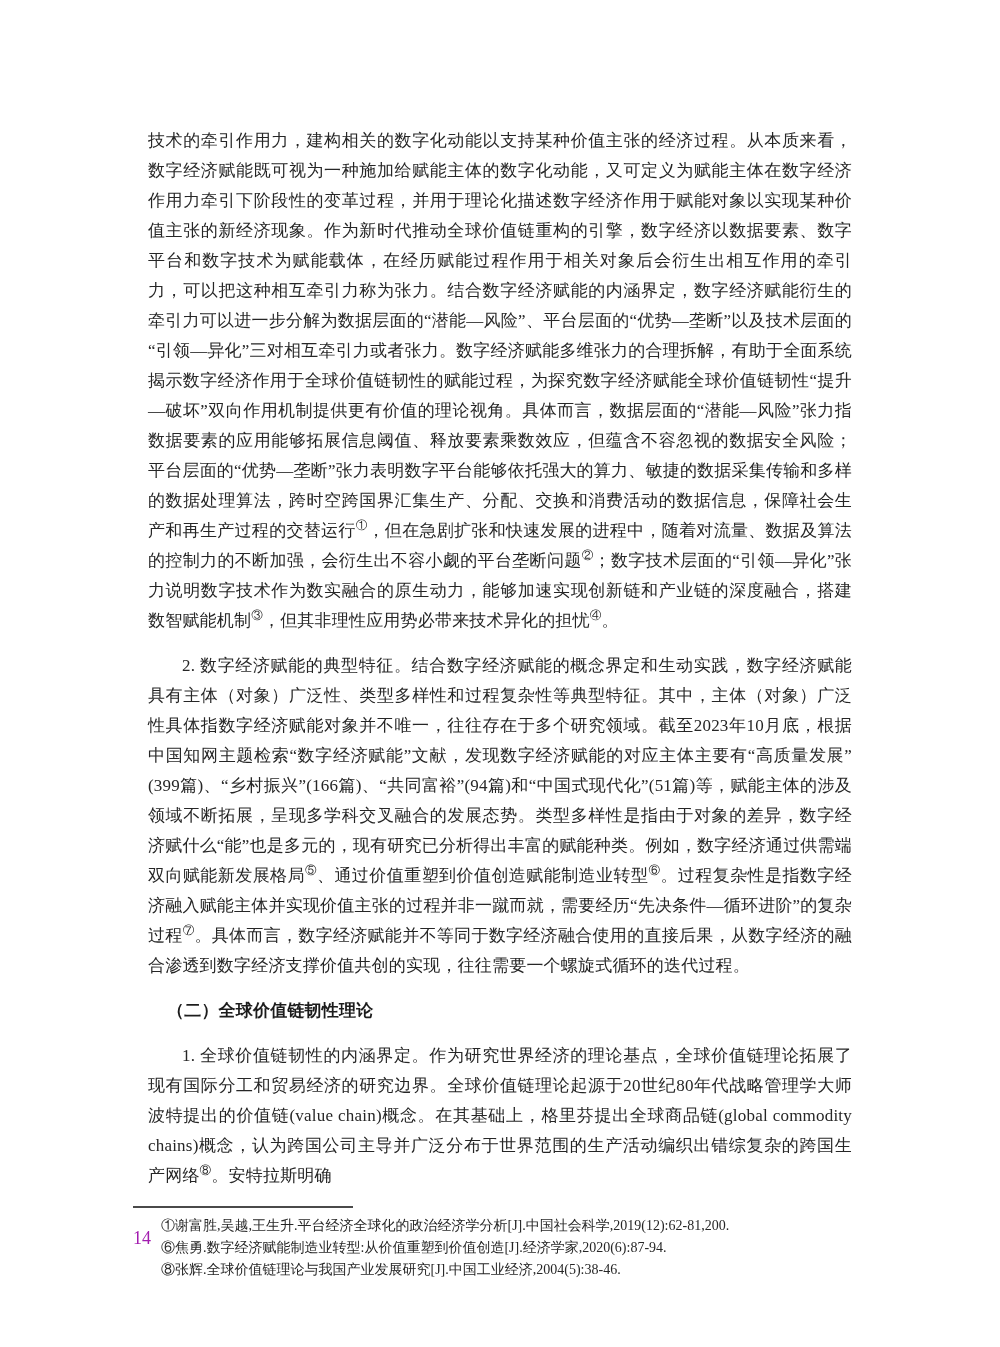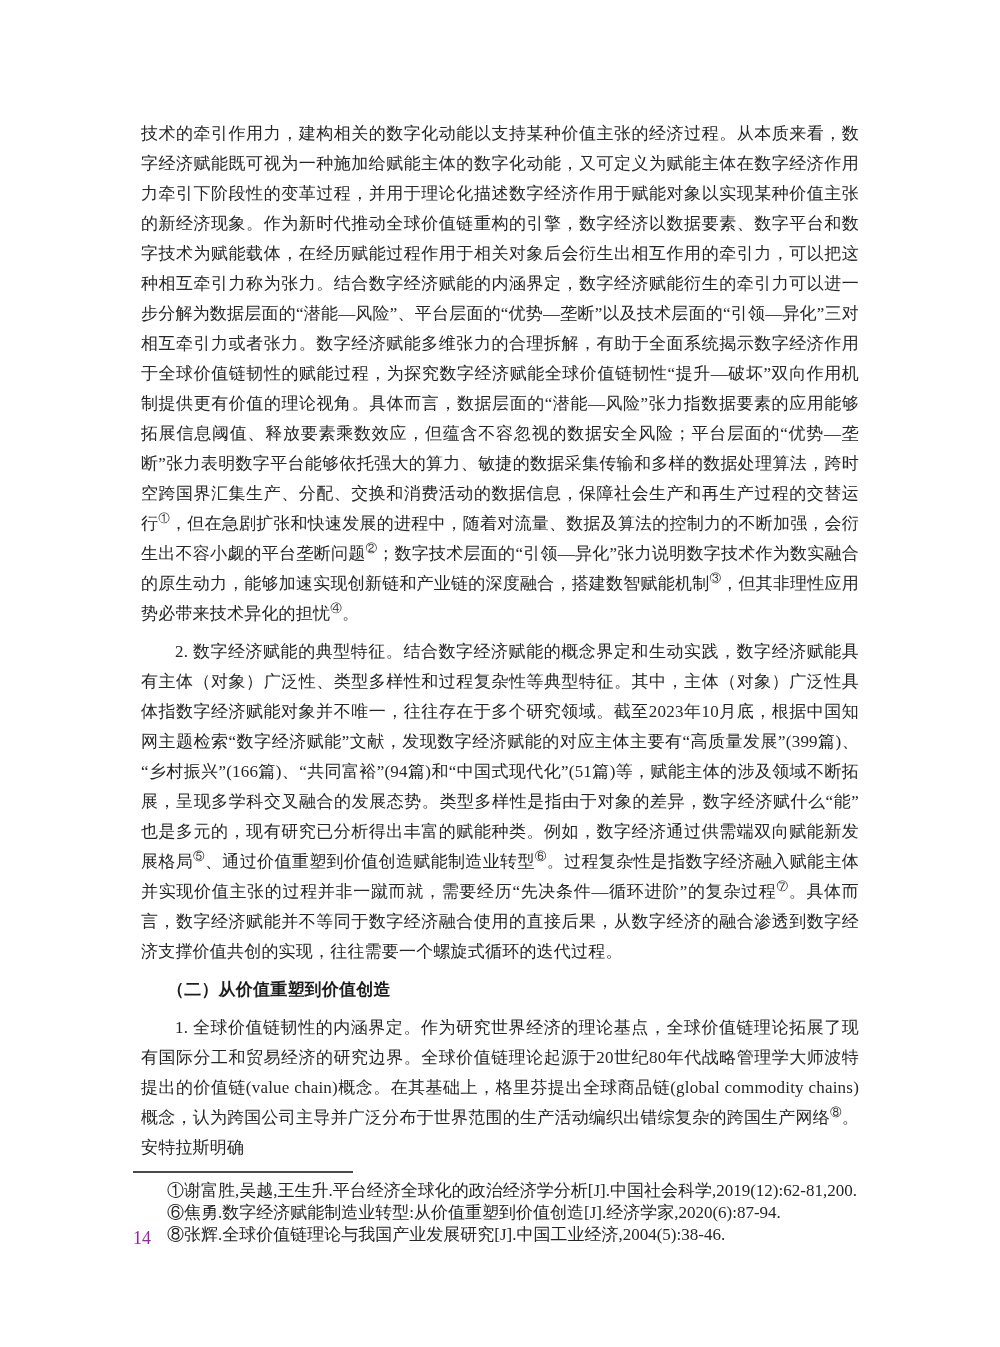--- a/index.html
+++ b/index.html
@@ -10,21 +10,21 @@
     background: #ffffff;
     overflow: hidden;
   }
   .content {
     position: absolute;
     left: 133px;
     top: 111px;
     width: 734px;
   }
   .para {
-    margin: 8px;
+    margin: 15px;
     font-family: "Liberation Serif", "DejaVu Serif", serif;
     font-size: 17px;
     line-height: 30px;
     color: #262626;
     text-align: justify;
     text-indent: 2em;
     letter-spacing: 0.2px;
   }
   .para.no-indent { text-indent: 0; }
   .para sup {
@@ -45,21 +45,21 @@
   .footnotes { margin-top: 4px; }
   .fn-divider {
     width: 220px;
     height: 0;
     border-top: 2px solid #4a4a4a;
     margin: 0 0 7px 0;
   }
   .fn {
     margin: 0;
     font-family: "Liberation Serif", "DejaVu Serif", serif;
-    font-size: 17px;
+    font-size: 14px;
     line-height: 21.8px;
     color: #262626;
     text-align: justify;
     text-indent: 2em;
   }
   .page-number {
     position: absolute;
     left: 133px;
     top: 1228px;
     font-family: "Liberation Serif", "DejaVu Serif", serif;
@@ -67,21 +67,21 @@
     color: #a21caf;
   }
 </style>
 </head>
 <body>
 
 <div class="page">
   <main class="content">
     <p class="para no-indent">技术的牵引作用力，建构相关的数字化动能以支持某种价值主张的经济过程。从本质来看，数字经济赋能既可视为一种施加给赋能主体的数字化动能，又可定义为赋能主体在数字经济作用力牵引下阶段性的变革过程，并用于理论化描述数字经济作用于赋能对象以实现某种价值主张的新经济现象。作为新时代推动全球价值链重构的引擎，数字经济以数据要素、数字平台和数字技术为赋能载体，在经历赋能过程作用于相关对象后会衍生出相互作用的牵引力，可以把这种相互牵引力称为张力。结合数字经济赋能的内涵界定，数字经济赋能衍生的牵引力可以进一步分解为数据层面的“潜能—风险”、平台层面的“优势—垄断”以及技术层面的“引领—异化”三对相互牵引力或者张力。数字经济赋能多维张力的合理拆解，有助于全面系统揭示数字经济作用于全球价值链韧性的赋能过程，为探究数字经济赋能全球价值链韧性“提升—破坏”双向作用机制提供更有价值的理论视角。具体而言，数据层面的“潜能—风险”张力指数据要素的应用能够拓展信息阈值、释放要素乘数效应，但蕴含不容忽视的数据安全风险；平台层面的“优势—垄断”张力表明数字平台能够依托强大的算力、敏捷的数据采集传输和多样的数据处理算法，跨时空跨国界汇集生产、分配、交换和消费活动的数据信息，保障社会生产和再生产过程的交替运行<sup>①</sup>，但在急剧扩张和快速发展的进程中，随着对流量、数据及算法的控制力的不断加强，会衍生出不容小觑的平台垄断问题<sup>②</sup>；数字技术层面的“引领—异化”张力说明数字技术作为数实融合的原生动力，能够加速实现创新链和产业链的深度融合，搭建数智赋能机制<sup>③</sup>，但其非理性应用势必带来技术异化的担忧<sup>④</sup>。</p>
     <p class="para">2. 数字经济赋能的典型特征。结合数字经济赋能的概念界定和生动实践，数字经济赋能具有主体（对象）广泛性、类型多样性和过程复杂性等典型特征。其中，主体（对象）广泛性具体指数字经济赋能对象并不唯一，往往存在于多个研究领域。截至2023年10月底，根据中国知网主题检索“数字经济赋能”文献，发现数字经济赋能的对应主体主要有“高质量发展”(399篇)、“乡村振兴”(166篇)、“共同富裕”(94篇)和“中国式现代化”(51篇)等，赋能主体的涉及领域不断拓展，呈现多学科交叉融合的发展态势。类型多样性是指由于对象的差异，数字经济赋什么“能”也是多元的，现有研究已分析得出丰富的赋能种类。例如，数字经济通过供需端双向赋能新发展格局<sup>⑤</sup>、通过价值重塑到价值创造赋能制造业转型<sup>⑥</sup>。过程复杂性是指数字经济融入赋能主体并实现价值主张的过程并非一蹴而就，需要经历“先决条件—循环进阶”的复杂过程<sup>⑦</sup>。具体而言，数字经济赋能并不等同于数字经济融合使用的直接后果，从数字经济的融合渗透到数字经济支撑价值共创的实现，往往需要一个螺旋式循环的迭代过程。</p>
-    <h3 class="heading">（二）从价值重塑到价值创造</h3>
+    <h3 class="heading">（二）全球价值链韧性理论</h3>
     <p class="para">1. 全球价值链韧性的内涵界定。作为研究世界经济的理论基点，全球价值链理论拓展了现有国际分工和贸易经济的研究边界。全球价值链理论起源于20世纪80年代战略管理学大师波特提出的价值链(value chain)概念。在其基础上，格里芬提出全球商品链(global commodity chains)概念，认为跨国公司主导并广泛分布于世界范围的生产活动编织出错综复杂的跨国生产网络<sup>⑧</sup>。安特拉斯明确</p>
 
     <div class="footnotes">
       <div class="fn-divider"></div>
       <p class="fn">①谢富胜,吴越,王生升.平台经济全球化的政治经济学分析[J].中国社会科学,2019(12):62-81,200.</p>
       <p class="fn">⑥焦勇.数字经济赋能制造业转型:从价值重塑到价值创造[J].经济学家,2020(6):87-94.</p>
       <p class="fn">⑧张辉.全球价值链理论与我国产业发展研究[J].中国工业经济,2004(5):38-46.</p>
     </div>
   </main>
 

